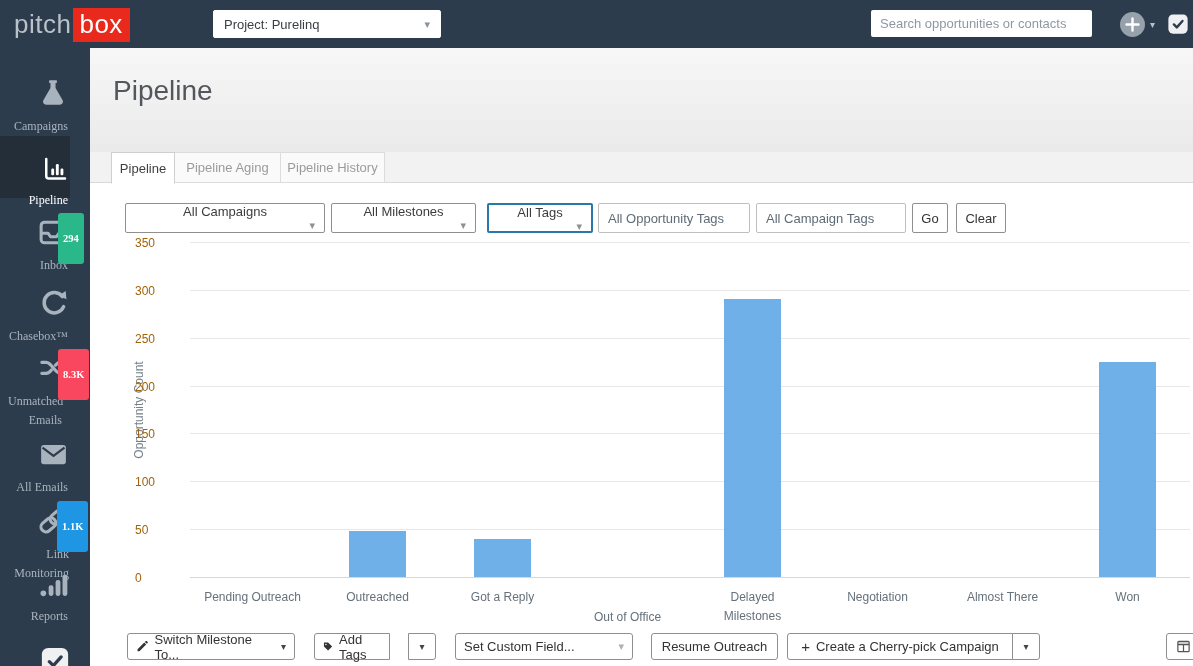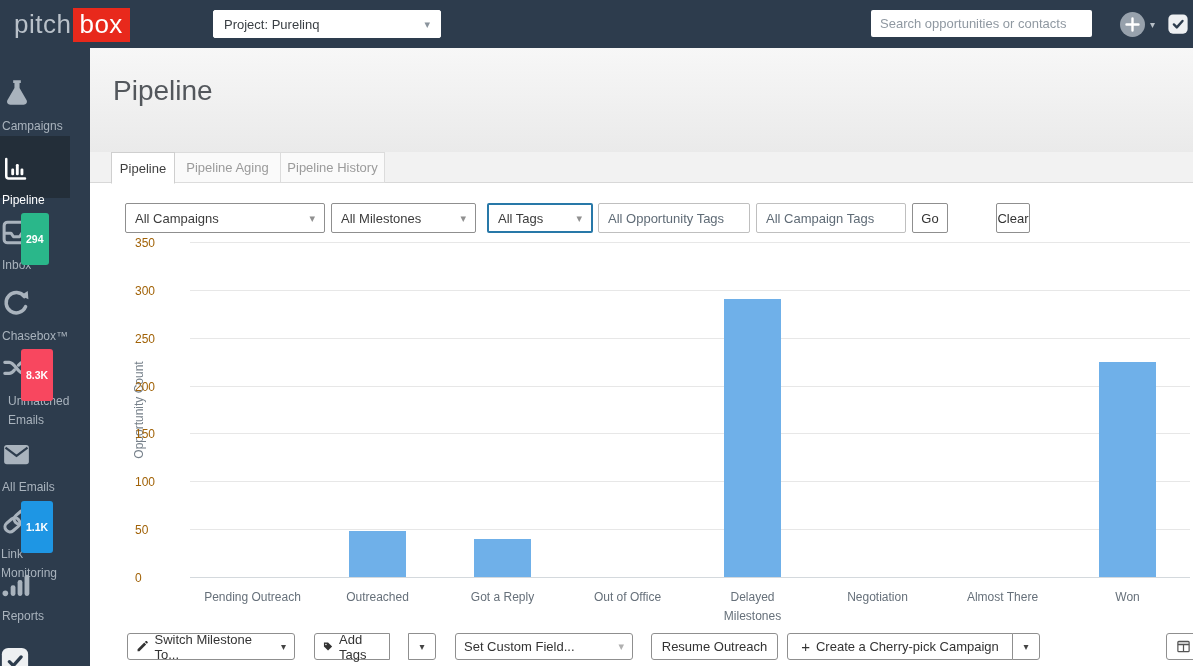--- a/index.html
+++ b/index.html
@@ -15,39 +15,39 @@
   .proj-select .caret { margin-left:auto; color:#8a939c; font-size:11px; }
   .search-box { position:absolute; left:871px; top:10px; width:221px; height:27px; border:none; border-radius:2px; background:#fff; font-size:13px; padding:0 9px; color:#333; font-family:"Liberation Sans",sans-serif; }
   .search-box::placeholder { color:#8f98a1; }
   .add-btn { position:absolute; left:1119px; top:10px; width:42px; height:28px; display:flex; align-items:center; cursor:pointer; }
   .add-btn .caret { color:#b6bec6; font-size:10px; margin-left:4px; }
   .hdr-check { position:absolute; left:1167px; top:13px; width:22px; height:22px; cursor:pointer; }
   .caret::before { content:"▾"; }
 
   
   .sidebar { position:absolute; left:0; top:48px; width:90px; height:618px; background:#2d3c4d; z-index:4; }
-  .nav-item { position:absolute; left:0; width:70px; text-align:left; color:#a9b3bd; cursor:pointer; }
+  .nav-item { position:absolute; left:0; width:70px; text-align:right; color:#a9b3bd; cursor:pointer;font-family:Liberation Serif, serif; }
   .nav-item.active { background:#232e39; color:#fff; }
   .nav-icon-wrap { position:relative; display:inline-block; margin-top:10px; }
   .nav-icon { display:block; }
   .nav-label { font-size:12px; line-height:19px; padding:3px 2px 8px; }
   .badge { position:absolute; left:21px; top:-3px; color:#fff; font-size:10.5px; font-weight:bold; padding:20px 5px; border-radius:3px; white-space:nowrap; }
 
   
   .main { position:absolute; left:90px; top:48px; width:1103px; height:618px; background:#fff; }
   .page-head { position:absolute; left:0; top:0; width:1103px; height:104px; background:linear-gradient(#f7f7f7,#eaeaea); }
   .page-title { position:absolute; left:23px; top:27px; font-size:28px; color:#53575c; }
 
   .tabstrip { position:absolute; left:0; top:104px; width:1103px; height:31px; border-bottom:1px solid #d8d8d8; background:#f2f2f2; }
   .tab { position:absolute; top:0; height:31px; font-size:13px; display:flex; align-items:center; justify-content:center; color:#9b9b9b; background:#fafafa; border:1px solid #dcdcdc; cursor:pointer; }
   .tab.active { background:#fff; color:#3f3f3f; border-color:#cfcfcf; border-bottom:1px solid #fff; height:32px; z-index:2; }
 
   
   .filters { position:absolute; left:0; top:135px; width:1103px; height:70px; background:#fff; }
-  .f-select { position:absolute; top:20px; height:30px; background:#fff; border:1px solid #8f8f8f; border-radius:2px; font-size:13px; color:#3c3c3c; display:flex; align-items:center; padding:0 9px; cursor:pointer; }
+  .f-select { position:absolute; top:20px; height:30px; background:#fff; border:1px solid #8f8f8f; border-radius:2px; font-size:13px; color:#3c3c3c; display:flex; align-items:center; padding:0 9px; cursor:pointer;flex-direction:column; }
   .f-select .caret { margin-left:auto; color:#909090; font-size:11px; }
   .f-select.focused { border:2px solid #2878a8; }
   .f-input { position:absolute; top:20px; height:30px; border:1px solid #bfbfbf; border-radius:2px; font-size:13px; padding:0 9px; color:#333; font-family:"Liberation Sans",sans-serif; }
   .f-input::placeholder { color:#5f6b76; }
   .f-btn { position:absolute; top:20px; height:30px; background:#fff; border:1px solid #8f8f8f; border-radius:2px; font-size:13px; color:#333; cursor:pointer; font-family:"Liberation Sans",sans-serif; }
 
   
   .chart-plot { position:absolute; left:100px; top:195px; width:1000px; height:335px; }
   .gridline { position:absolute; left:0; right:0; height:1px; background:#e7e7e7; }
   .gridline.zero { background:#d4d9dd; }
@@ -208,30 +208,30 @@
       <span>All Milestones</span>
         <span class="caret"></span>
     </div>
     <div class="f-select focused" style="left:397px; width:106px;">
       <span>All Tags</span>
         <span class="caret"></span>
     </div>
     <input class="f-input" style="left: 508px; width: 152px;" placeholder="All Opportunity Tags">
     <input class="f-input" style="left: 666px; width: 150px;" placeholder="All Campaign Tags">
     <button class="f-btn" style="left:822px; width:36px;">Go</button>
-    <button class="f-btn" style="left:906px; width:34px;">Clear</button>
+    <button class="f-btn" style="left:866px; width:50px;">Clear</button>
   </div>
 
   <div class="chart-plot">
     <div class="ylabel">Opportunity Count</div>
     <div class="xlabels">
         <div class="xlabel" style="left: 0.5px;">Pending Outreach</div>
         <div class="xlabel" style="left: 125.5px;">Outreached</div>
         <div class="xlabel" style="left: 250.5px;">Got a Reply</div>
-        <div class="xlabel" style="left: 375.5px;">Out of Office</div>
+        <div class="xlabel" style="left: 375.5px; margin-top: 20px;">Out of Office</div>
         <div class="xlabel" style="left: 500.5px;">Delayed
 Milestones</div>
         <div class="xlabel" style="left: 625.5px;">Negotiation</div>
         <div class="xlabel" style="left: 750.5px;">Almost There</div>
         <div class="xlabel" style="left: 875.5px;">Won</div>
       </div>
   <div class="gridline zero" style="bottom: 0px;"></div>
       <div class="ytick" style="bottom: -7px;">0</div>
       <div class="gridline" style="bottom: 47.8571px;"></div>
       <div class="ytick" style="bottom: 40.8571px;">50</div>

